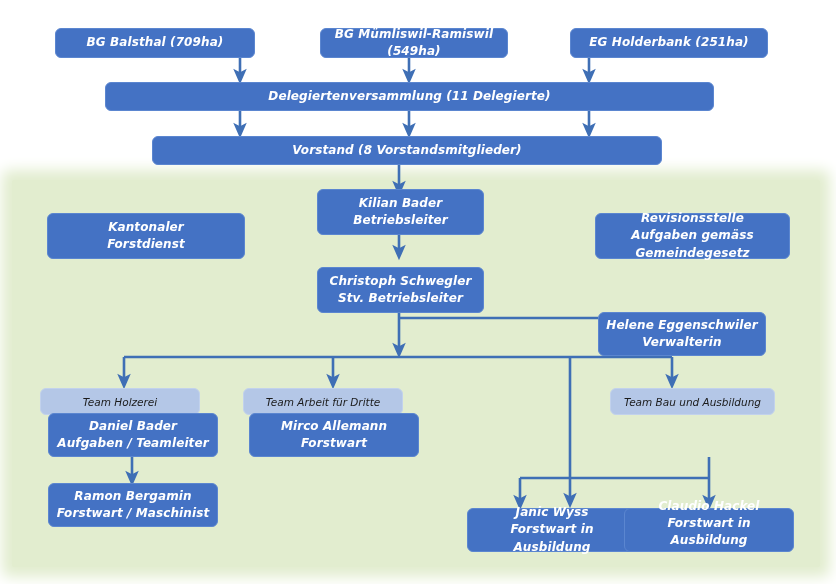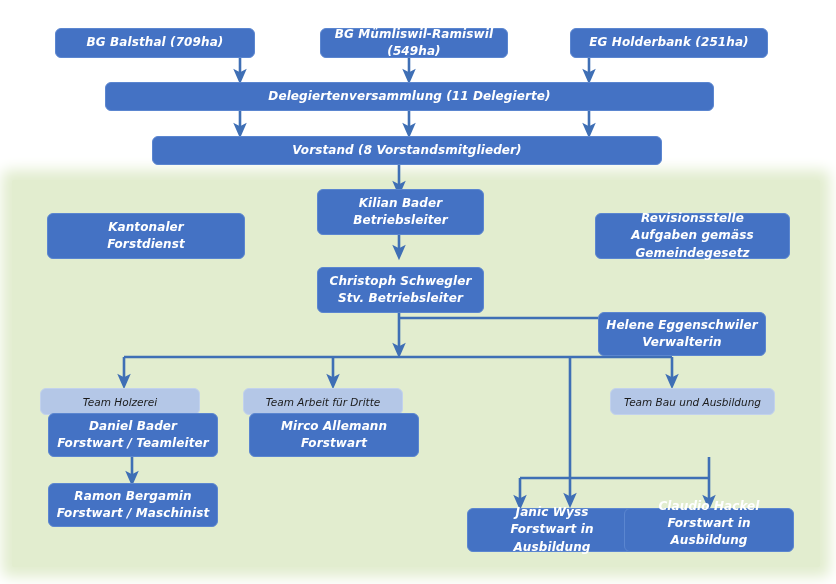--- a/index.html
+++ b/index.html
@@ -156,21 +156,21 @@
     <span>Helene Eggenschwiler</span>
     <span class="l2">Verwalterin</span>
   </div>
 
   <div class="teamhdr" style="left:40px;top:388px;width:160px;height:27px;">
     <span>Team Holzerei</span>
   </div>
 
   <div class="node onteam" style="left:48px;top:413px;width:170px;height:44px;">
     <span>Daniel Bader</span>
-    <span class="l2">Forstwart / Teamleiter</span>
+    <span class="l2">Aufgaben / Teamleiter</span>
   </div>
 
   <div class="node" style="left:48px;top:483px;width:170px;height:44px;">
     <span>Ramon Bergamin</span>
     <span class="l2">Forstwart / Maschinist</span>
   </div>
 
   <div class="teamhdr" style="left:243px;top:388px;width:160px;height:27px;">
     <span>Team Arbeit für Dritte</span>
   </div>

